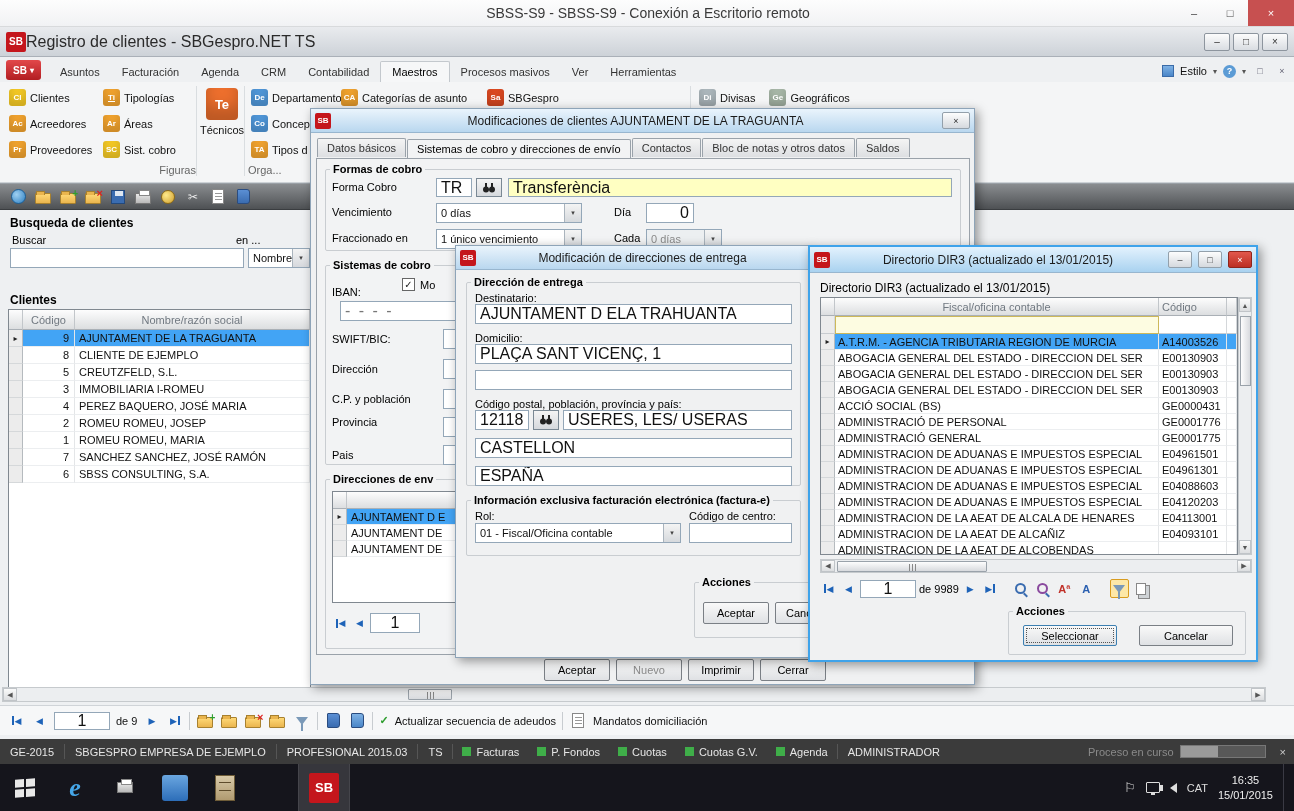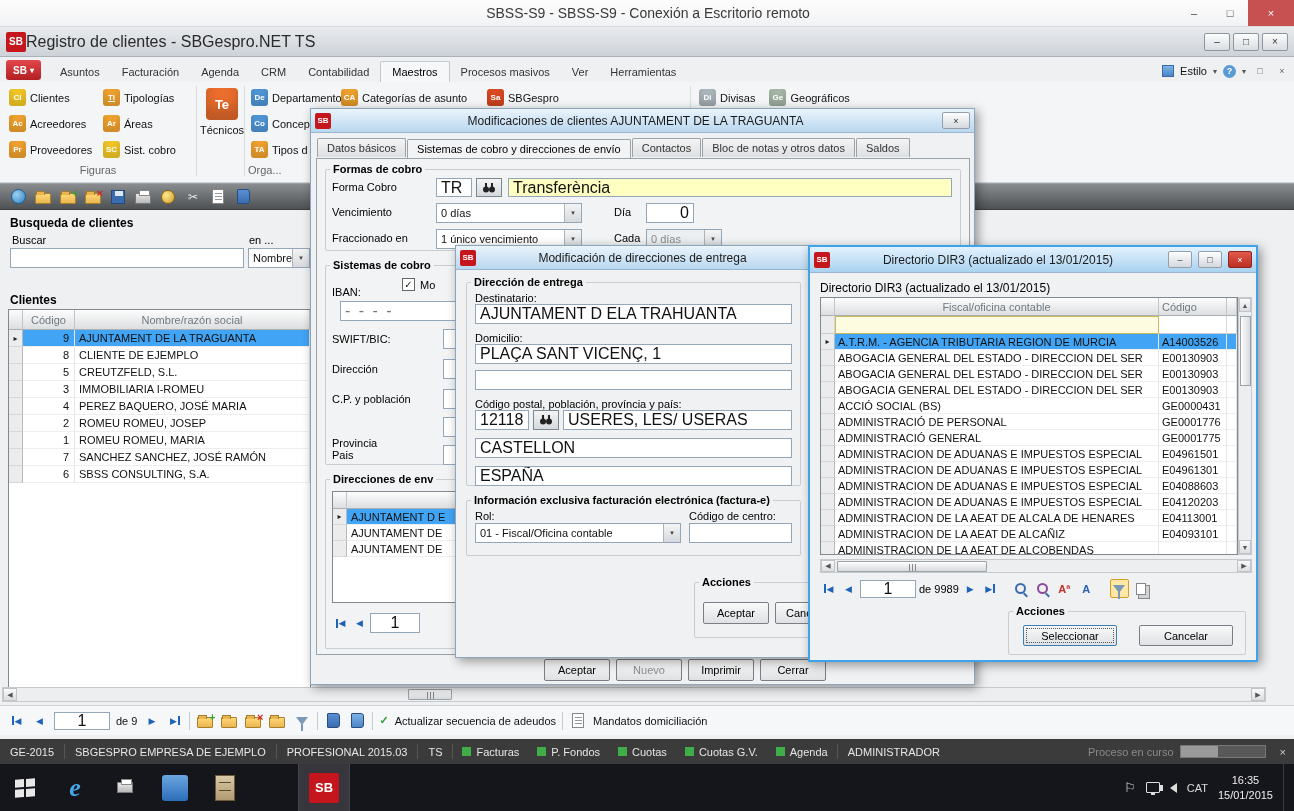--- a/index.html
+++ b/index.html
@@ -25,21 +25,21 @@
 .rtab.active{background:#f6f7f8;border:1px solid #c3c8cd;border-bottom:none;border-radius:2px 2px 0 0;color:#000}
 .rtabs-right{margin-left:auto;display:flex;align-items:center;gap:6px;padding-bottom:4px}
 .estilo-ic{width:12px;height:12px;background:linear-gradient(#7fb2e5,#4a86c8);border:1px solid #3a6ba8}
 .help-ic{width:13px;height:13px;border-radius:50%;background:#5b9bd5;color:#fff;font-size:9px;font-weight:bold;display:flex;align-items:center;justify-content:center}
 .mini-win{width:16px;height:14px;display:flex;align-items:center;justify-content:center;color:#667;font-size:9px}
 .rbody{position:absolute;left:0;top:82px;width:1294px;height:101px;background:#f4f5f6;border-bottom:1px solid #cdd2d6}
 .rsep{position:absolute;top:4px;width:1px;height:90px;background:#d9dde0}
 .rcol{position:absolute;top:4px;display:flex;flex-direction:column;gap:3px}
 .ritem{display:flex;align-items:center;gap:4px;height:23px;padding:0 3px;white-space:nowrap}
 .icon16{width:17px;height:17px;border-radius:3px;color:#fff;font-size:8px;font-weight:bold;display:flex;align-items:center;justify-content:center;flex:0 0 17px;box-shadow:inset 0 -7px 8px rgba(0,0,0,.15)}
-.rglabel{position:absolute;top:82px;font-size:11px;color:#666;text-align:center}
+.rglabel{position:absolute;top:82px;font-size:11px;color:#666;text-align:right}
 .rbig{position:absolute;top:6px;width:48px;display:flex;flex-direction:column;align-items:center;gap:4px}
 .icon32{width:32px;height:32px;border-radius:4px;color:#fff;font-weight:bold;font-size:13px;display:flex;align-items:center;justify-content:center;box-shadow:inset 0 -13px 14px rgba(0,0,0,.2)}
 
 .tstrip{position:absolute;left:0;top:183px;width:1294px;height:27px;background:linear-gradient(#8a8d90,#4e5154);border-top:1px solid #9aa0a6;border-bottom:1px solid #3a3d40;display:flex;align-items:center;gap:7px;padding:0 9px}
 .ti{width:18px;height:18px;display:flex;align-items:center;justify-content:center;font-size:12px;color:#eee}
 .globe{width:15px;height:15px;border-radius:50%;background:radial-gradient(circle at 35% 35%,#9fd0f2,#2d7fc1);border:1px solid #1c5e96}
 .fold{width:16px;height:11px;background:linear-gradient(#ffd977,#eab54e);border:1px solid #a8812f;border-radius:1px;position:relative;margin-top:3px}
 .fold::before{content:"";position:absolute;top:-3px;left:0;width:7px;height:3px;background:#eab54e;border:1px solid #a8812f;border-bottom:none}
 .fold.badge-plus::after{content:"+";position:absolute;right:-3px;top:-6px;color:#2f9e2f;font-weight:bold;font-size:10px}
 .fold.badge-x::after{content:"×";position:absolute;right:-3px;top:-7px;color:#d22;font-weight:bold;font-size:11px}
@@ -319,21 +319,21 @@
     <div class="ti">
         <span class="docic"></span>
       </div>
     <div class="ti">
         <span class="book"></span>
       </div>
   </div>
 
   <div class="panel-title" style="left:10px;top:216px">Busqueda de clientes</div>
   <div class="lbl" style="left:12px;top:234px">Buscar</div>
-  <div class="lbl" style="left:249px;top:234px">en ...</div>
+  <div class="lbl" style="left:236px;top:234px">en ...</div>
   <div class="in abs" style="left:10px;top:248px;width:234px"></div>
   <div class="dd abs" style="left:248px;top:248px;width:62px">
     <span class="dtext">Nombre</span>
     <span class="dbtn">▾</span>
   </div>
 
   <div class="panel-title" style="left:10px;top:293px">Clientes</div>
   <div class="grid" style="left:8px;top:309px;width:303px;height:391px">
     <div class="ghead">
       <span class="gh" style="width:14px;flex:0 0 14px"></span>
@@ -461,21 +461,21 @@
         <span class="flabel" style="left:6px;top:15px">IBAN:</span>
         <span class="cb" style="left:76px;top:7px"></span>
         <span class="flabel" style="left:94px;top:8px">Mo</span>
         <div class="in abs" style="left:14px;top:30px;width:280px;color:#777;letter-spacing:2px">-    -    -    -</div>
         <span class="flabel" style="left:6px;top:62px">SWIFT/BIC:</span>
         <div class="in abs" style="left:117px;top:58px;width:160px"></div>
         <span class="flabel" style="left:6px;top:92px">Dirección</span>
         <div class="in abs" style="left:117px;top:88px;width:480px"></div>
         <span class="flabel" style="left:6px;top:122px">C.P. y población</span>
         <div class="in abs" style="left:117px;top:118px;width:200px"></div>
-        <span class="flabel" style="left:6px;top:166px">Provincia</span>
+        <span class="flabel" style="left:6px;top:145px">Provincia</span>
         <div class="in abs" style="left:117px;top:146px;width:300px"></div>
         <span class="flabel" style="left:6px;top:178px">Pais</span>
         <div class="in abs" style="left:117px;top:174px;width:300px"></div>
       </fieldset>
 
       <fieldset class="gb" style="left:8px;top:314px;width:636px;height:176px">
         <legend>Direcciones de env</legend>
         <div class="grid" style="left:6px;top:6px;width:610px;height:112px">
           <div class="ghead" style="height:17px">
             <span class="gh" style="width:14px;flex:0 0 14px"></span>

